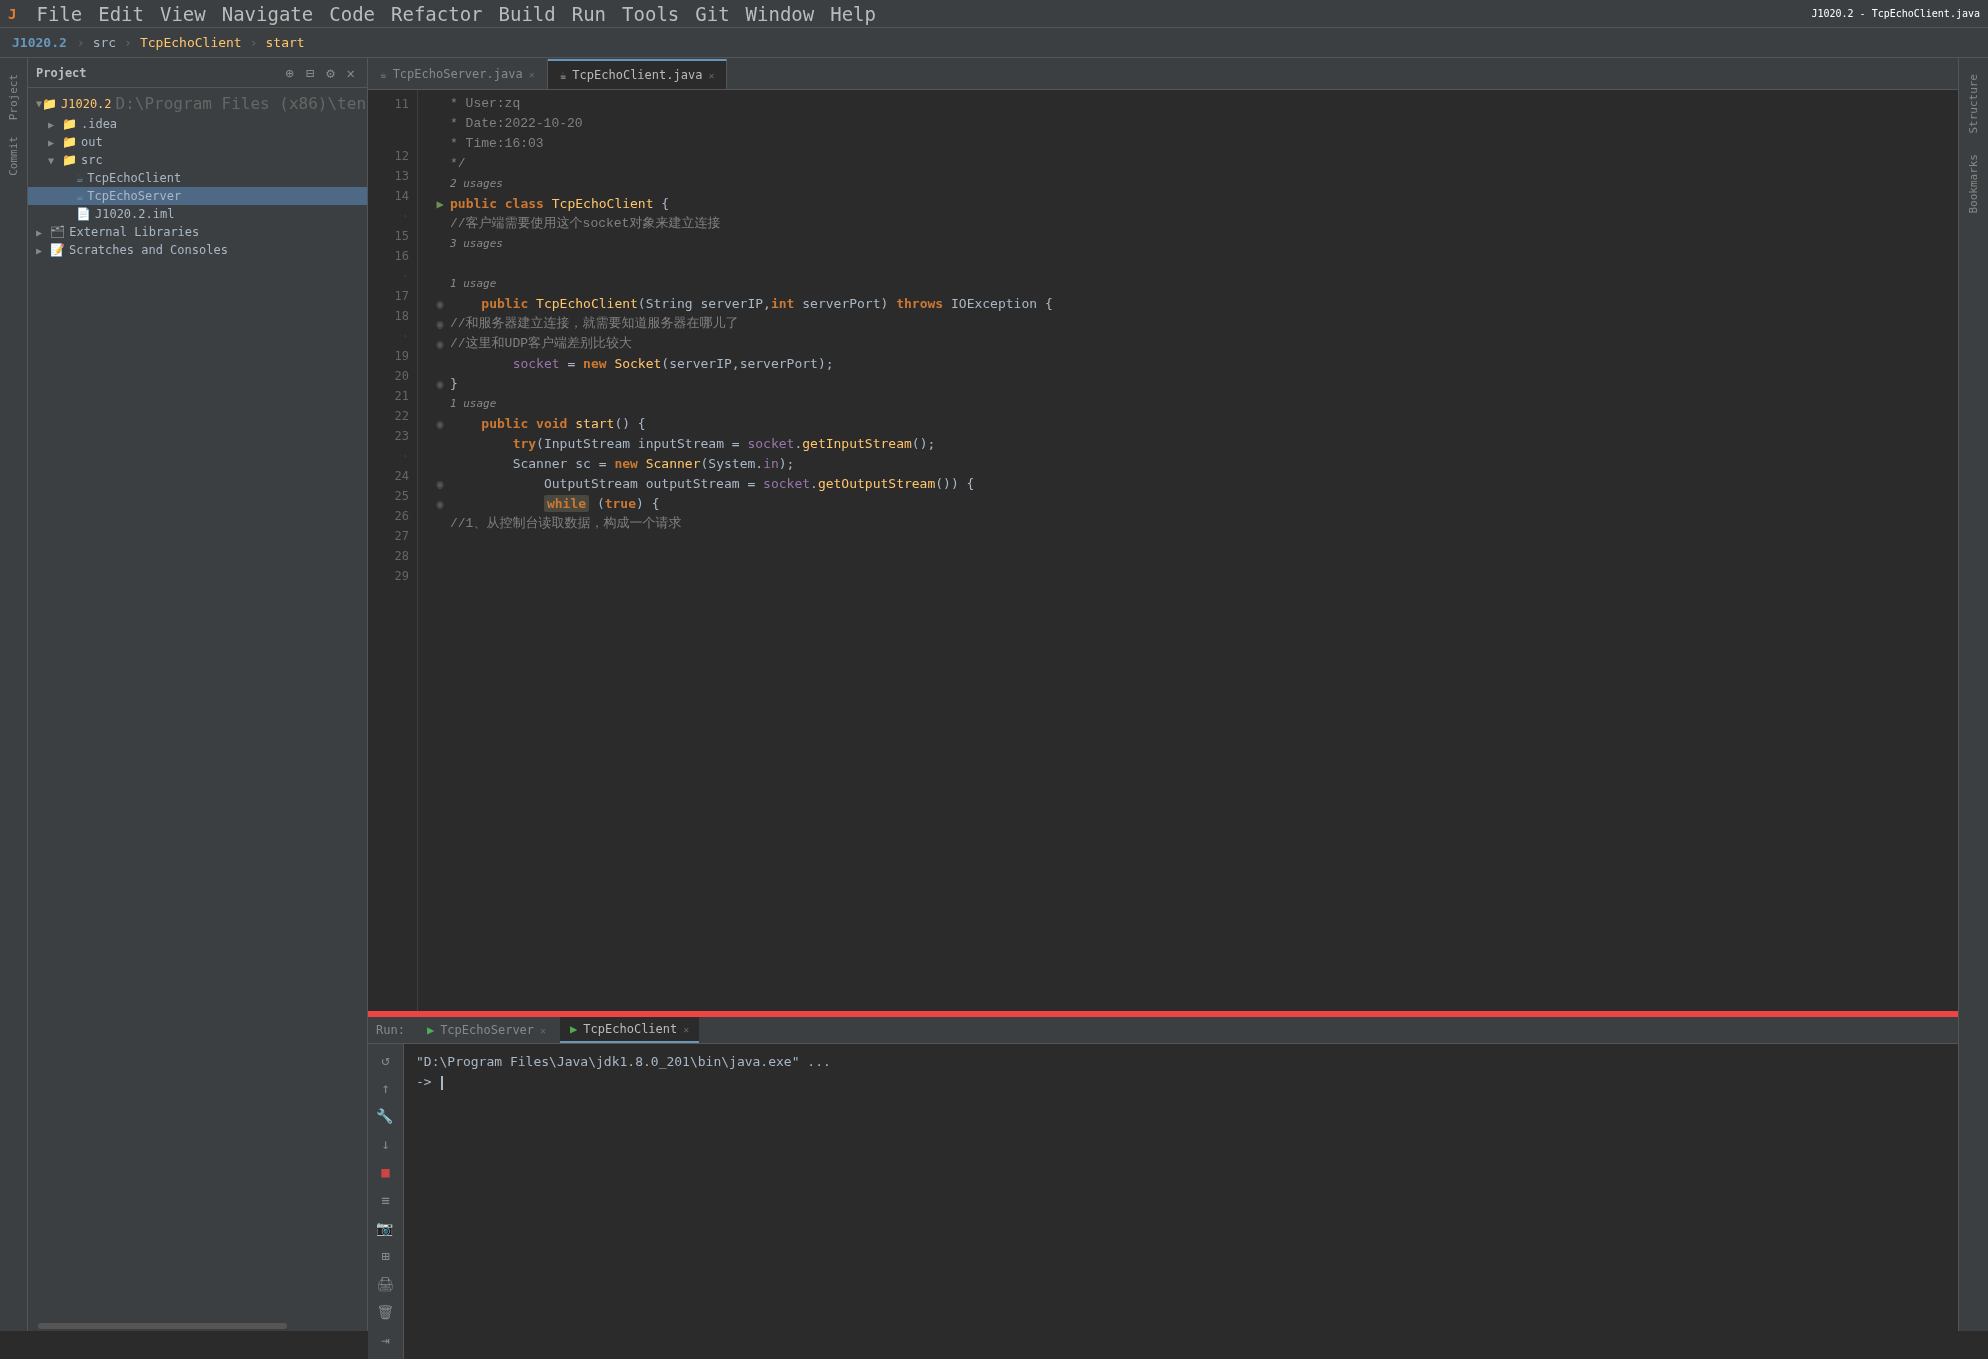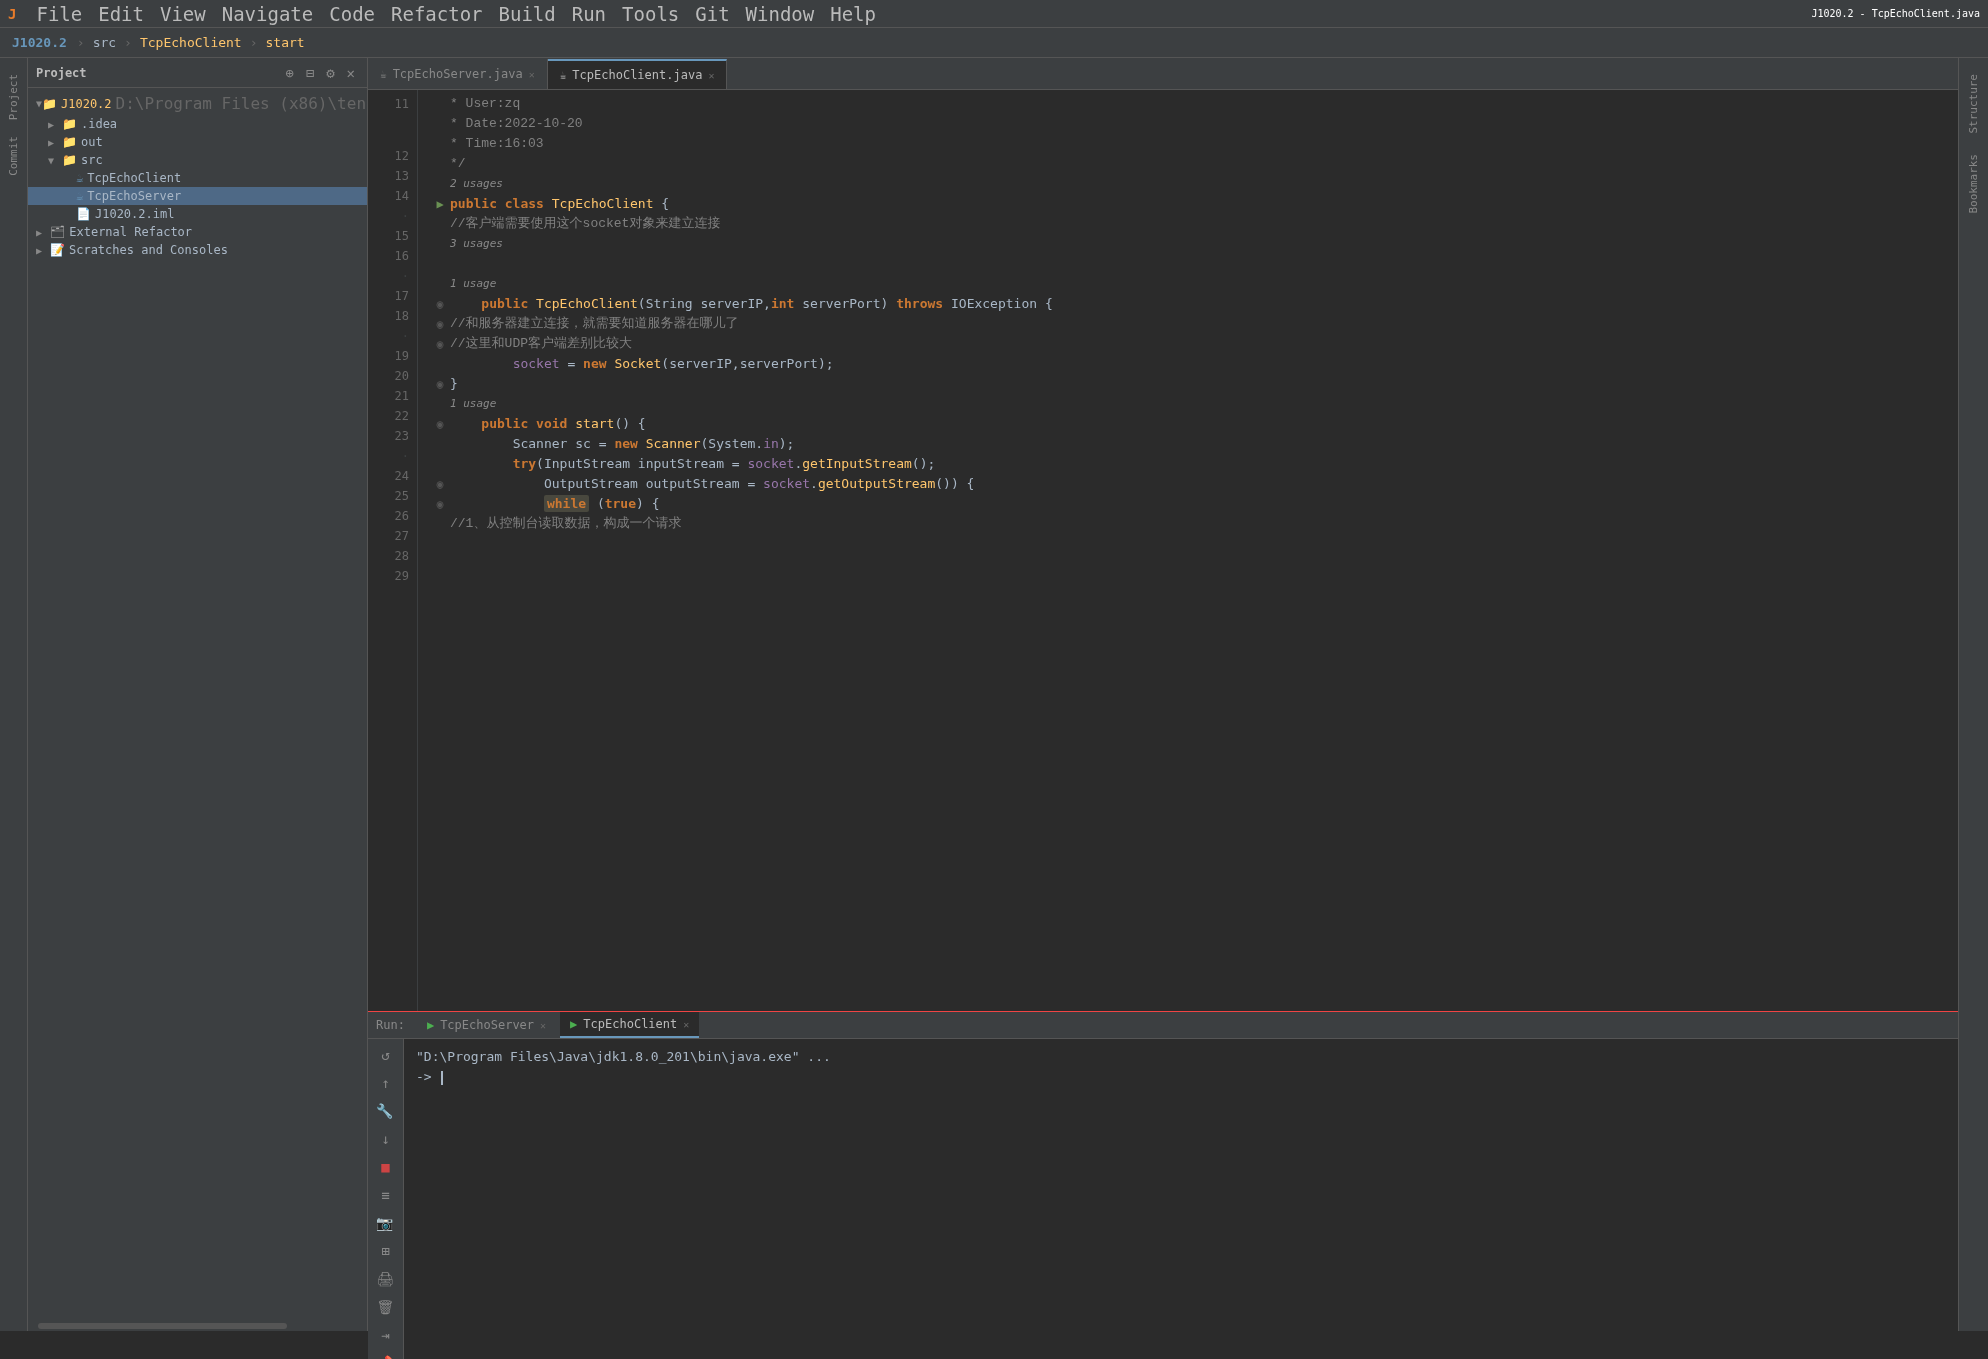--- a/index.html
+++ b/index.html
@@ -198,21 +198,21 @@
     .cls { color: #ffc66d; }
     .cmt { color: #808080; font-family: Liberation Mono, monospace; }
     .fn { color: #ffc66d; }
     .meta { color: #a9b7c6; font-style: italic; font-size: 11px; color: #888; }
     .hl-while { background: #49483e; color: #cc7832; }
 
     
     .run-panel {
       height: 320px;
       background: #2b2b2b;
-      border-top: 1px solid #ef4444;
+      border-top: 6px solid #ef4444;
       display: flex;
       flex-direction: column;
     }
     .run-tab-bar {
       height: 30px;
       background: #3c3f41;
       display: flex;
       align-items: center;
       padding: 0 8px;
       gap: 4px;
@@ -410,21 +410,21 @@
 
       <div class="tree-item indent-2">
         <span class="arrow"> </span>
         <span class="icon file-icon">📄</span>
         <span>J1020.2.iml</span>
       </div>
 
       <div class="tree-item" style="padding-left:8px;">
         <span class="arrow">▶</span>
         <span class="icon" style="color:#aaa;">🗂</span>
-        <span>External Refactor</span>
+        <span>External Libraries</span>
       </div>
 
       <div class="tree-item" style="padding-left:8px;">
         <span class="arrow">▶</span>
         <span class="icon" style="color:#888;">📝</span>
         <span>Scratches and Consoles</span>
       </div>
     </div>
 
     <div style="height:10px; background:#3c3f41; position:relative;">
@@ -567,28 +567,28 @@
           <div class="code-line">
             <span class="gutter" style="color:#555;">◉</span>
             <span class="line-content">
               &nbsp;&nbsp;&nbsp;&nbsp;<span class="kw">public</span> <span class="kw">void</span> <span class="fn">start</span>() {
             </span>
           </div>
 
           <div class="code-line">
             <span class="gutter"></span>
             <span class="line-content">
+              &nbsp;&nbsp;&nbsp;&nbsp;&nbsp;&nbsp;&nbsp;&nbsp;<span class="kw">try</span>(<span class="type">InputStream</span> <span style="color:#a9b7c6">inputStream</span> = <span style="color:#9876aa">socket</span>.<span class="fn">getInputStream</span>();
+            </span>
+          </div>
+
+          <div class="code-line">
+            <span class="gutter"></span>
+            <span class="line-content">
               &nbsp;&nbsp;&nbsp;&nbsp;&nbsp;&nbsp;&nbsp;&nbsp;<span class="type">Scanner</span> <span style="color:#a9b7c6">sc</span> = <span class="kw">new</span> <span class="cls">Scanner</span>(<span class="type">System</span>.<span style="color:#9876aa">in</span>);
-            </span>
-          </div>
-
-          <div class="code-line">
-            <span class="gutter"></span>
-            <span class="line-content">
-              &nbsp;&nbsp;&nbsp;&nbsp;&nbsp;&nbsp;&nbsp;&nbsp;<span class="kw">try</span>(<span class="type">InputStream</span> <span style="color:#a9b7c6">inputStream</span> = <span style="color:#9876aa">socket</span>.<span class="fn">getInputStream</span>();
             </span>
           </div>
 
           <div class="code-line">
             <span class="gutter" style="color:#555;">◉</span>
             <span class="line-content">
               &nbsp;&nbsp;&nbsp;&nbsp;&nbsp;&nbsp;&nbsp;&nbsp;&nbsp;&nbsp;&nbsp;&nbsp;<span class="type">OutputStream</span> <span style="color:#a9b7c6">outputStream</span> = <span style="color:#9876aa">socket</span>.<span class="fn">getOutputStream</span>()) {
             </span>
           </div>
 

